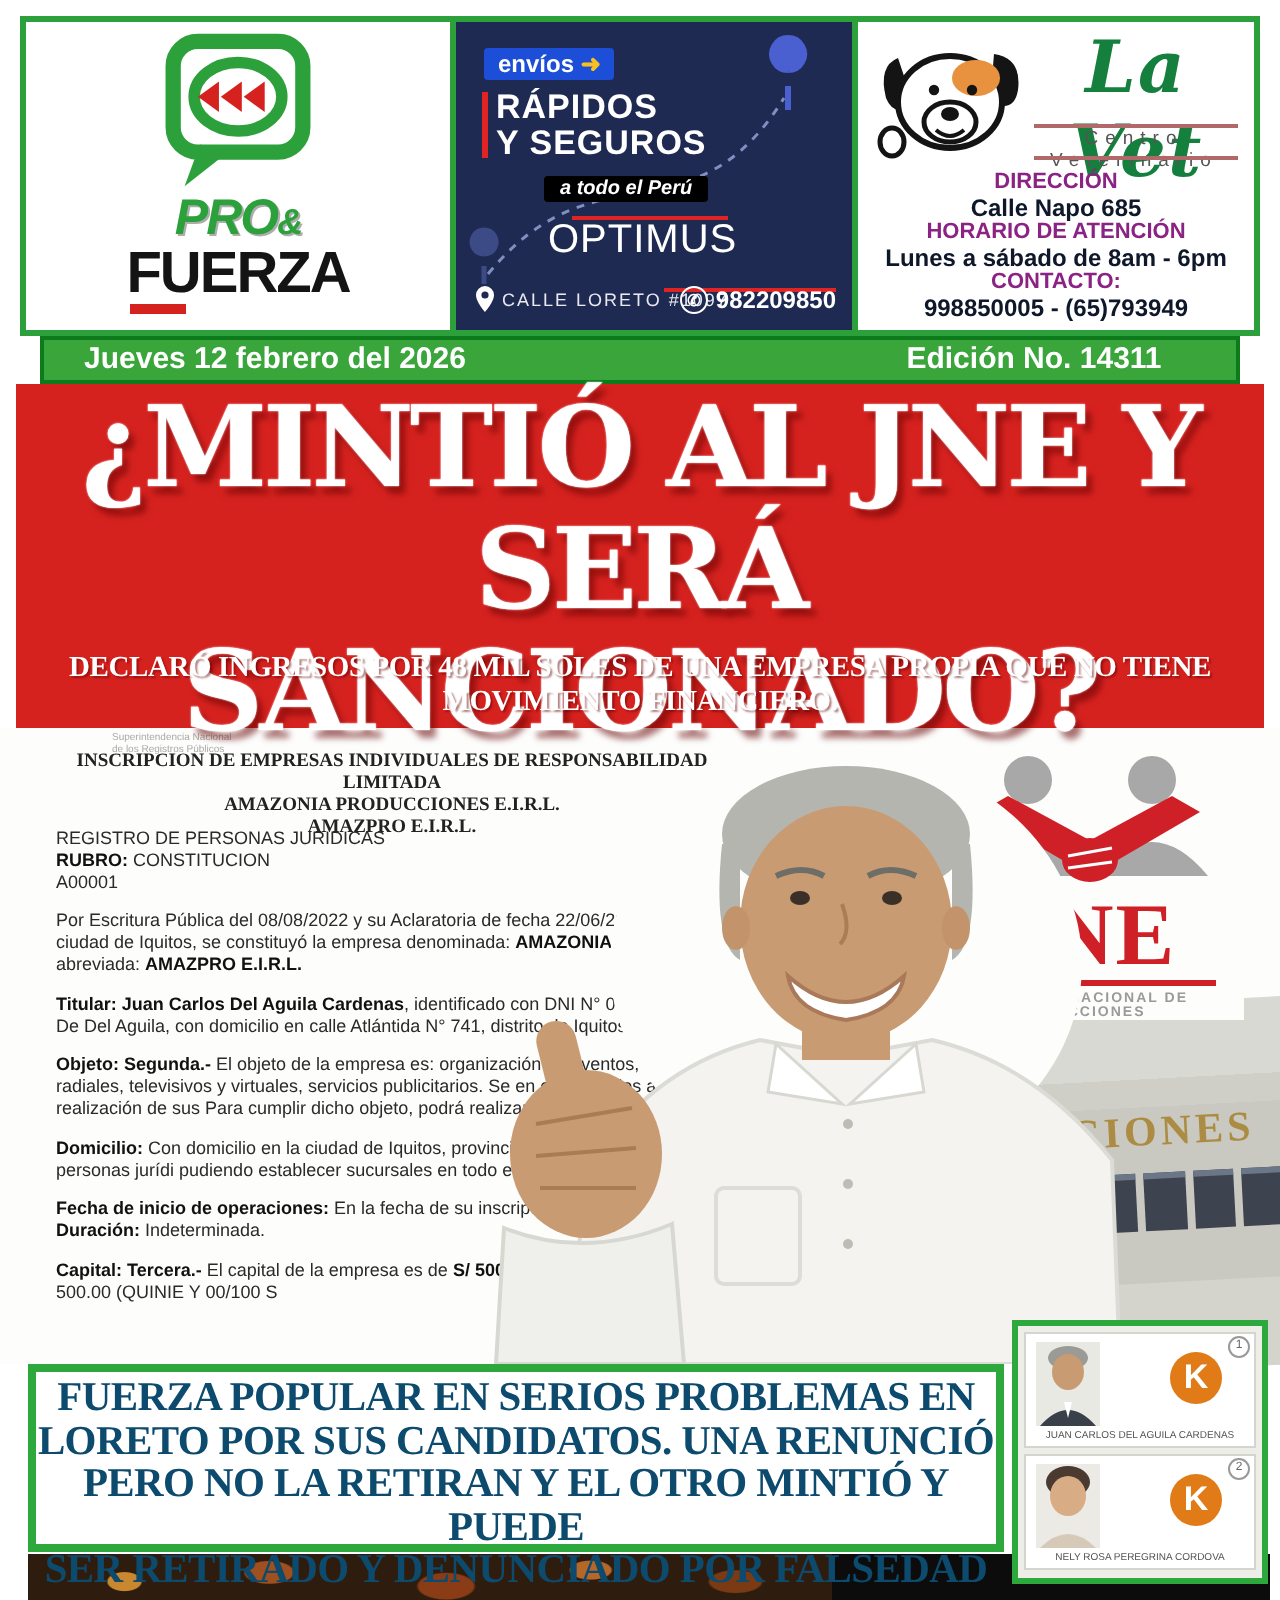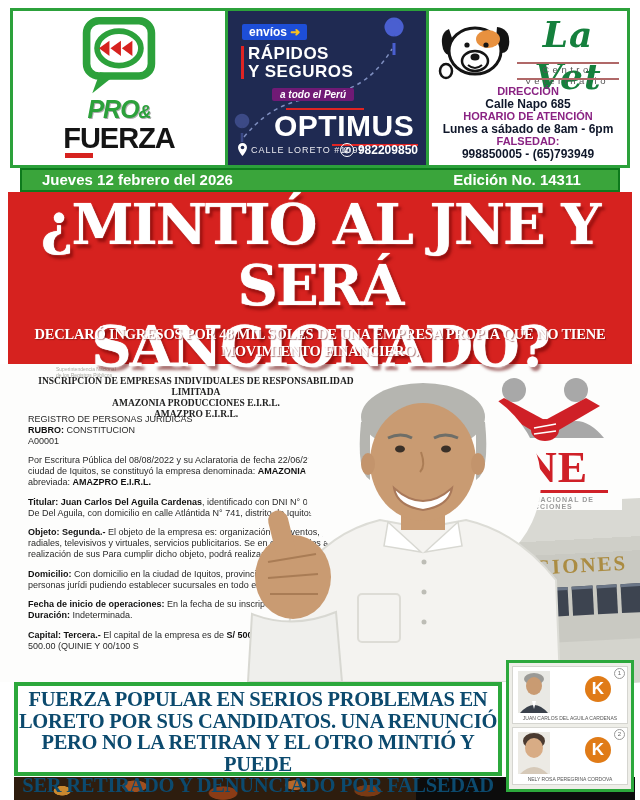--- a/index.html
+++ b/index.html
@@ -18,23 +18,23 @@
   .pc-underline{width:28px;height:5px;background:#d6221f;margin:1px 0 0 52px;}
 
   .opt-box{width:204px;position:relative;background:#1f2a52;
            border-left:3px solid #2ca13b;border-right:3px solid #2ca13b;box-sizing:border-box;color:#fff;}
   .opt-tag{position:absolute;left:14px;top:13px;background:#1d4ed8;font-weight:900;font-size:12px;
            padding:1px 7px;border-radius:2px;}
   .opt-tag .arrow{color:#f8c020;}
   .opt-vbar{position:absolute;left:13px;top:35px;width:3px;height:33px;background:#e02423;}
   .opt-l1{position:absolute;left:20px;top:33px;font-weight:900;font-size:17px;letter-spacing:.5px;}
   .opt-l2{position:absolute;left:20px;top:51px;font-weight:900;font-size:17px;letter-spacing:.5px;}
-  .opt-pill{position:absolute;left:44px;top:77px;background:#701a75;font-weight:700;font-style:italic;
+  .opt-pill{position:absolute;left:44px;top:77px;background:#000000;font-weight:700;font-style:italic;
             font-size:10px;padding:1px 8px;border-radius:2px;}
-  .opt-brand{position:absolute;left:46px;top:98px;font-weight:700;font-size:30px;letter-spacing:.5px;}
+  .opt-brand{position:absolute;left:46px;top:98px;font-weight:400;font-size:20px;letter-spacing:.5px;}
   .opt-line-a{position:absolute;left:58px;top:97px;width:78px;height:2px;background:#e02423;}
   .opt-line-b{position:absolute;left:104px;top:133px;width:86px;height:2px;background:#e02423;}
   .opt-addr{position:absolute;left:10px;bottom:9px;display:flex;align-items:center;gap:4px;
             font-size:9px;letter-spacing:1px;color:#e9e9ef;}
   .opt-phone{position:absolute;right:8px;bottom:8px;display:flex;align-items:center;gap:4px;
              font-weight:900;font-size:12px;}
   .wa-ic{display:inline-flex;width:14px;height:14px;border-radius:50%;border:1.5px solid #fff;
          align-items:center;justify-content:center;font-size:8px;box-sizing:border-box;}
   .route{position:absolute;inset:0;}
 
@@ -187,21 +187,21 @@
       </svg>
       <div class="lv-brand">La Vet</div>
       <div class="lv-rule" style="top:51px"></div>
       <div class="lv-sub">Centro Veterinario</div>
       <div class="lv-rule" style="top:67px"></div>
       <div class="lv-info">
         <div class="lv-lbl">DIRECCIÓN</div>
         <div class="lv-val">Calle Napo 685</div>
         <div class="lv-lbl">HORARIO DE ATENCIÓN</div>
         <div class="lv-val">Lunes a sábado de 8am - 6pm</div>
-        <div class="lv-lbl">FALSEDAD:</div>
+        <div class="lv-lbl">CONTACTO:</div>
         <div class="lv-val">998850005 - (65)793949</div>
       </div>
     </div>
   </header>
 
   <div class="dateline">
     <div class="dl-date">Jueves 12 febrero del 2026</div>
     <div class="dl-ed">Edición No. 14311</div>
   </div>
 

